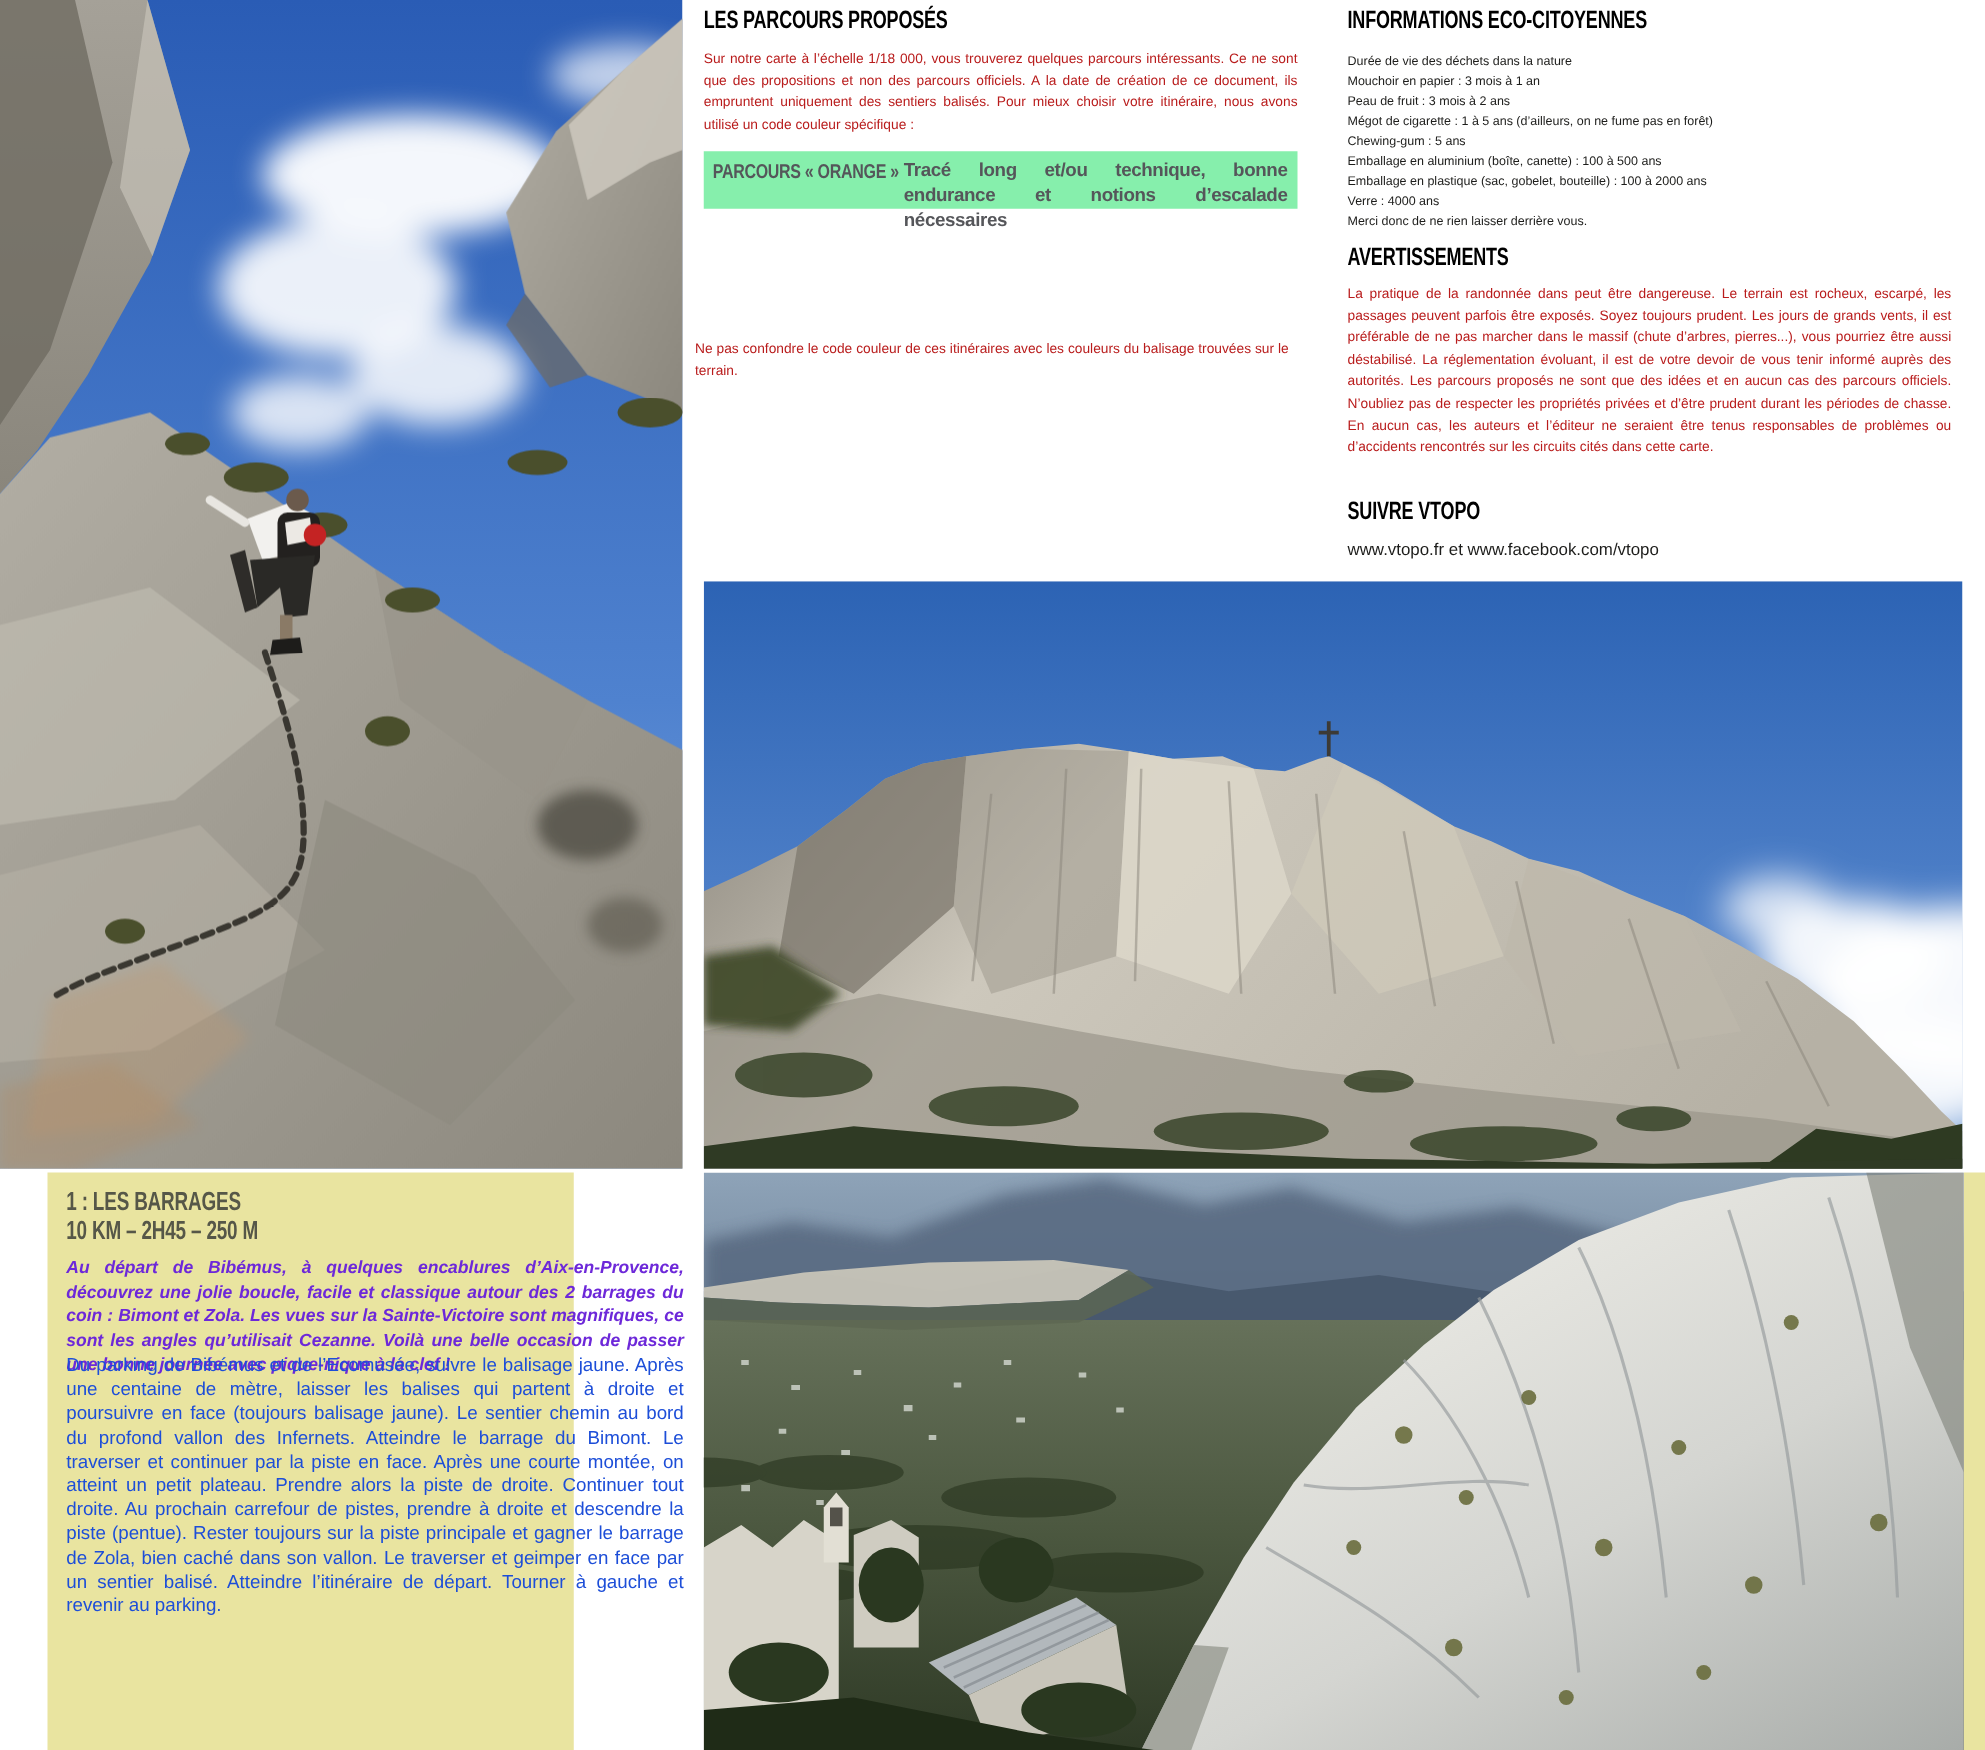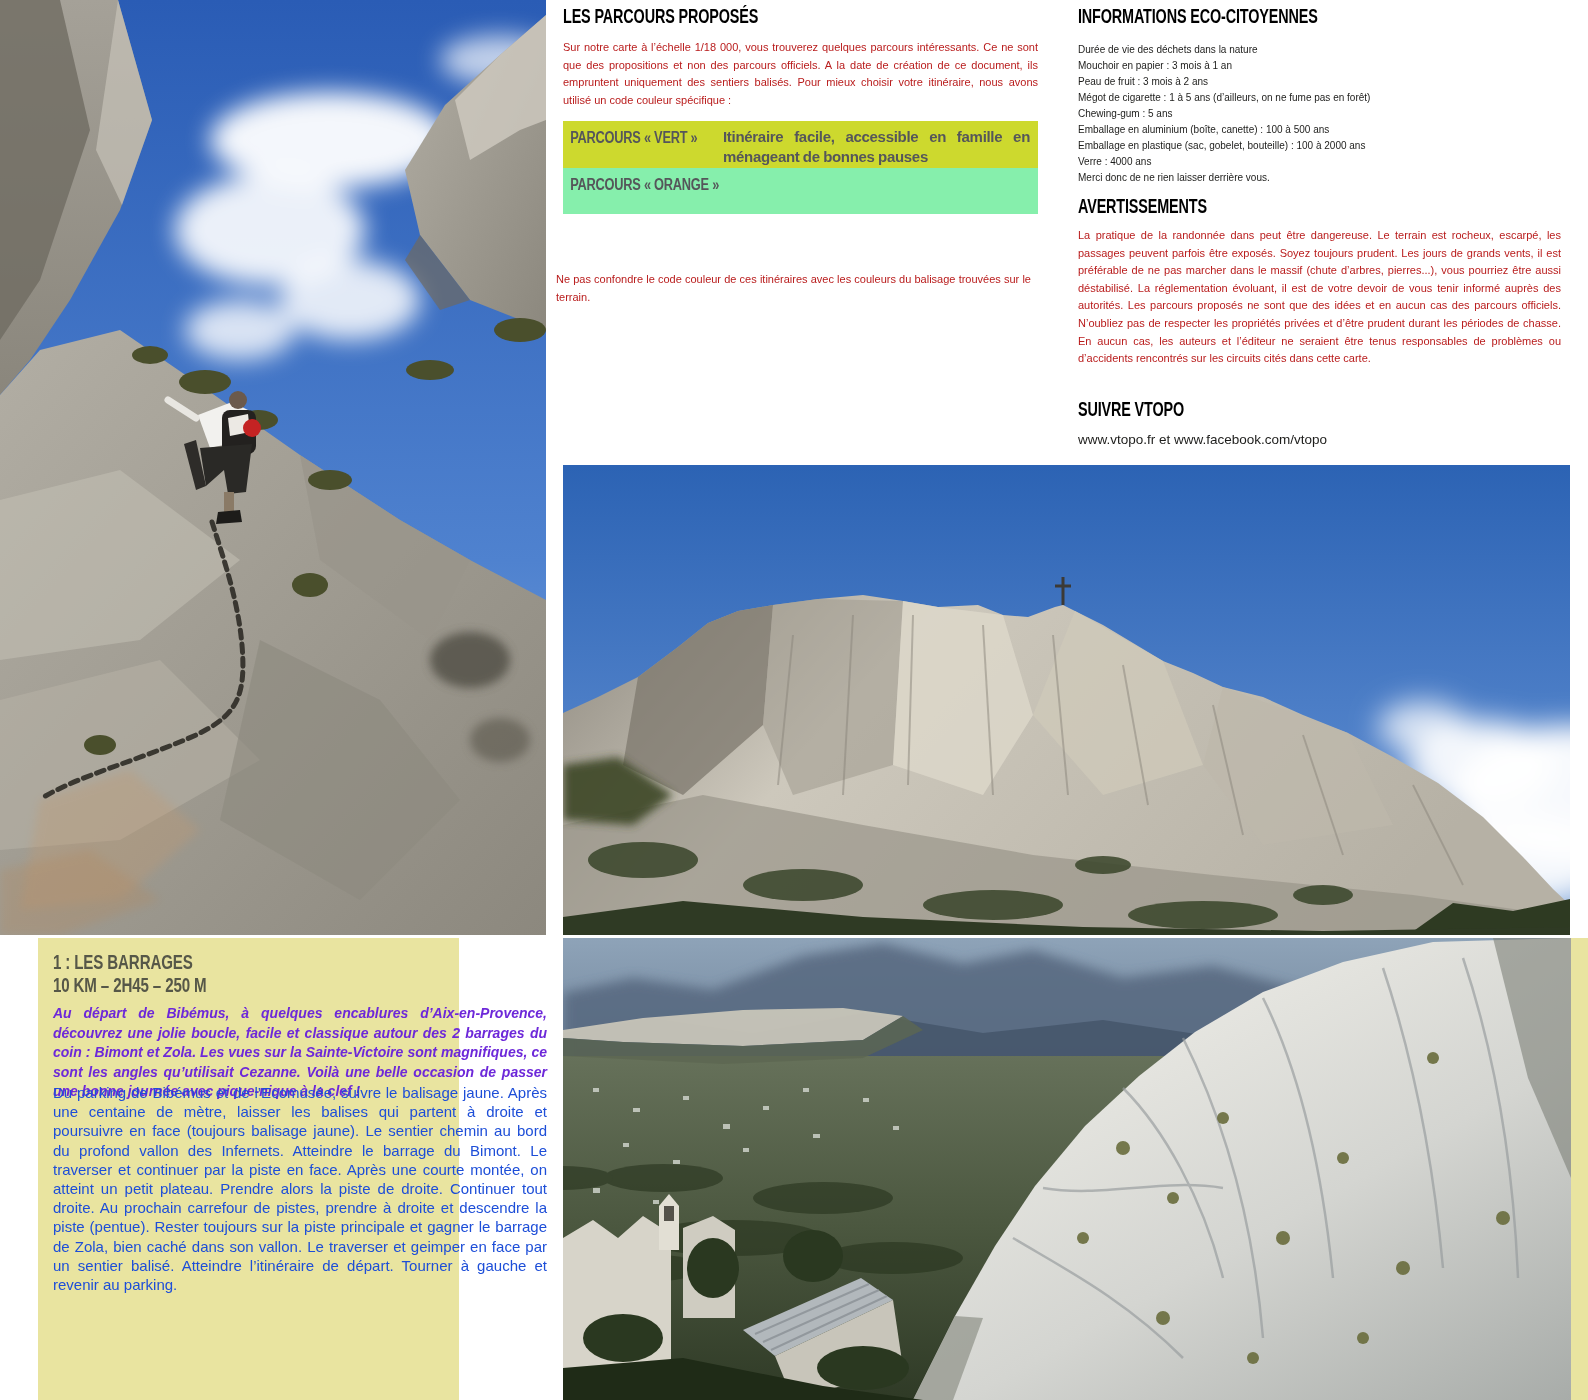--- a/index.html
+++ b/index.html
@@ -129,26 +129,23 @@
 
     <path d="M212,522 C224,560 238,600 242,645 C246,695 238,715 196,735 C140,760 80,775 42,798" fill="none" stroke="#2e2b26" stroke-width="5" stroke-dasharray="8 6" stroke-linecap="round" opacity="0.9"></path>
   </svg>
 </div>
 
 <div class="abs headline" style="left:563px;top:6px;">LES PARCOURS PROPOSÉS</div>
 
 <div class="abs body-just" style="left:563px;top:39px;width:475px;">Sur notre carte à l’échelle 1/18 000, vous trouverez quelques parcours intéressants. Ce ne sont que des propositions et non des parcours officiels. A la date de création de ce document, ils empruntent uniquement des sentiers balisés. Pour mieux choisir votre itinéraire, nous avons utilisé un code couleur spécifique :</div>
 
 <div class="abs ptable">
-  <div class="prow r1">
-    <div class="plabel">PARCOURS « VERT »</div>
-    <div class="pdesc">Itinéraire facile, accessible en famille en ménageant de bonnes pauses</div>
-  </div>
   <div class="prow r3">
     <div class="plabel">PARCOURS « ORANGE »</div>
+    <div class="pdesc">Tracé long et/ou technique, bonne endurance et notions d’escalade nécessaires</div>
   </div>
 </div>
 
 <div class="abs body-just" style="left:556px;top:271px;width:475px;">Ne pas confondre le code couleur de ces itinéraires avec les couleurs du balisage trouvées sur le terrain.</div>
 
 <div class="abs headline" style="left:1078px;top:6px;">INFORMATIONS ECO-CITOYENNES</div>
 
 <div class="abs eco-lines" style="left:1078px;top:42px;width:483px;">
   <div>Durée de vie des déchets dans la nature</div>
   <div>Mouchoir en papier : 3 mois à 1 an</div>

